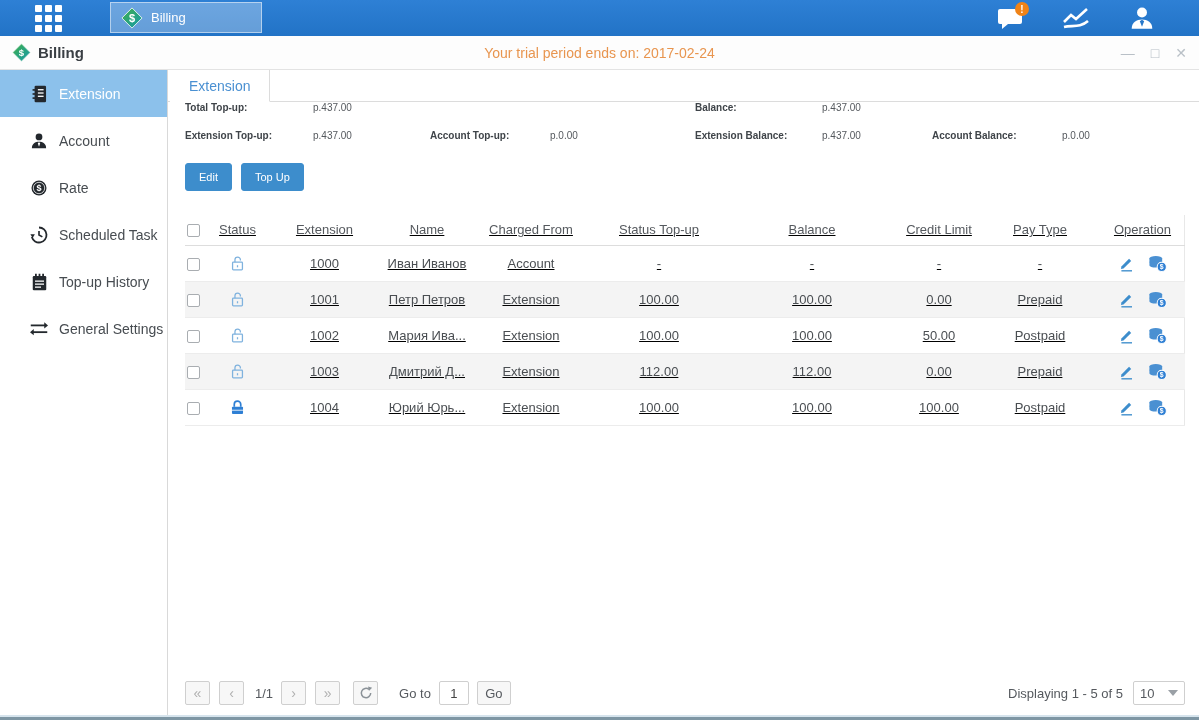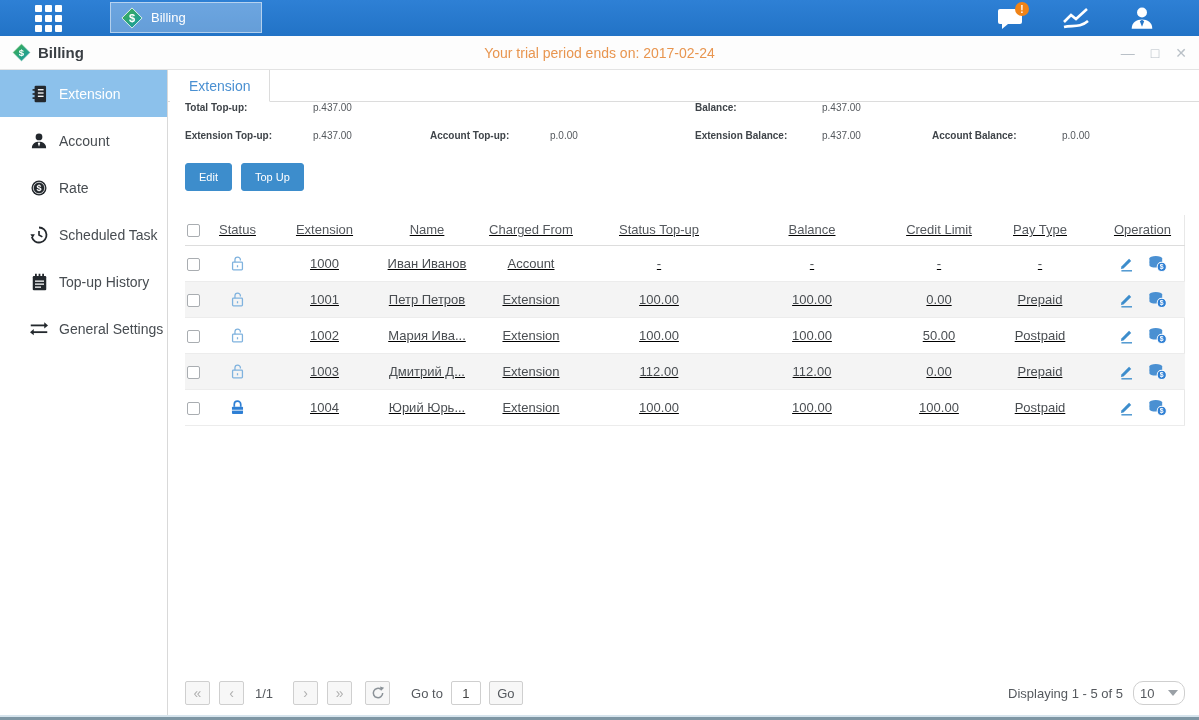--- a/index.html
+++ b/index.html
@@ -84,27 +84,27 @@
   .lockwrap svg { display:none; margin:0 auto; }
   .lockwrap.unlocked .lock-open { display:block; }
   .lockwrap.locked .lock-closed { display:block; }
   
   .pagebar { position:absolute; left:17px; right:14px; bottom:10px; display:flex; align-items:center; font-size:13px; color:#55595e; }
   .pg-btn {
     width:25px; height:24px; background:#f7f7f7; border:1px solid #cfcfcf; border-radius:2px;
     display:flex; align-items:center; justify-content:center; color:#b0b0b0; font-size:14px;
     cursor:pointer; margin-right:9px;
   }
-  .pg-info { margin:0 20px 0 2px; color:#55595e; }
+  .pg-info { margin:0 8px 0 2px; color:#55595e; }
   .goto-label { margin:0 8px 0 12px; }
   .goto-input { width:30px; height:24px; border:1px solid #cfcfcf; border-radius:2px; text-align:center; font-size:13px; color:#444; font-family:inherit; }
   .go-btn { margin-left:8px; width:34px; height:24px; background:#f7f7f7; border:1px solid #cfcfcf; border-radius:2px; font-size:13px; color:#55595e; cursor:pointer; font-family:inherit; }
   .pg-right { margin-left:auto; display:flex; align-items:center; gap:10px;justify-content:space-between; }
   .pagesize {
-    width:52px; height:24px; border:1px solid #cfcfcf; border-radius:10px; background:#fff;
+    width:52px; height:24px; border:1px solid #cfcfcf; border-radius:2px; background:#fff;
     display:flex; align-items:center; padding:0 6px; cursor:pointer; justify-content:space-between;
   }
   .caret { width:0; height:0; border-left:5px solid transparent; border-right:5px solid transparent; border-top:6px solid #9aa0a6; }
   
   .bottomstrip { height:5px; flex:0 0 5px; background:linear-gradient(to bottom,#d6e4ed 0 35%,#7e96a4 35% 100%); }
 </style>
 </head>
 <body>
 
 <div class="screen">

